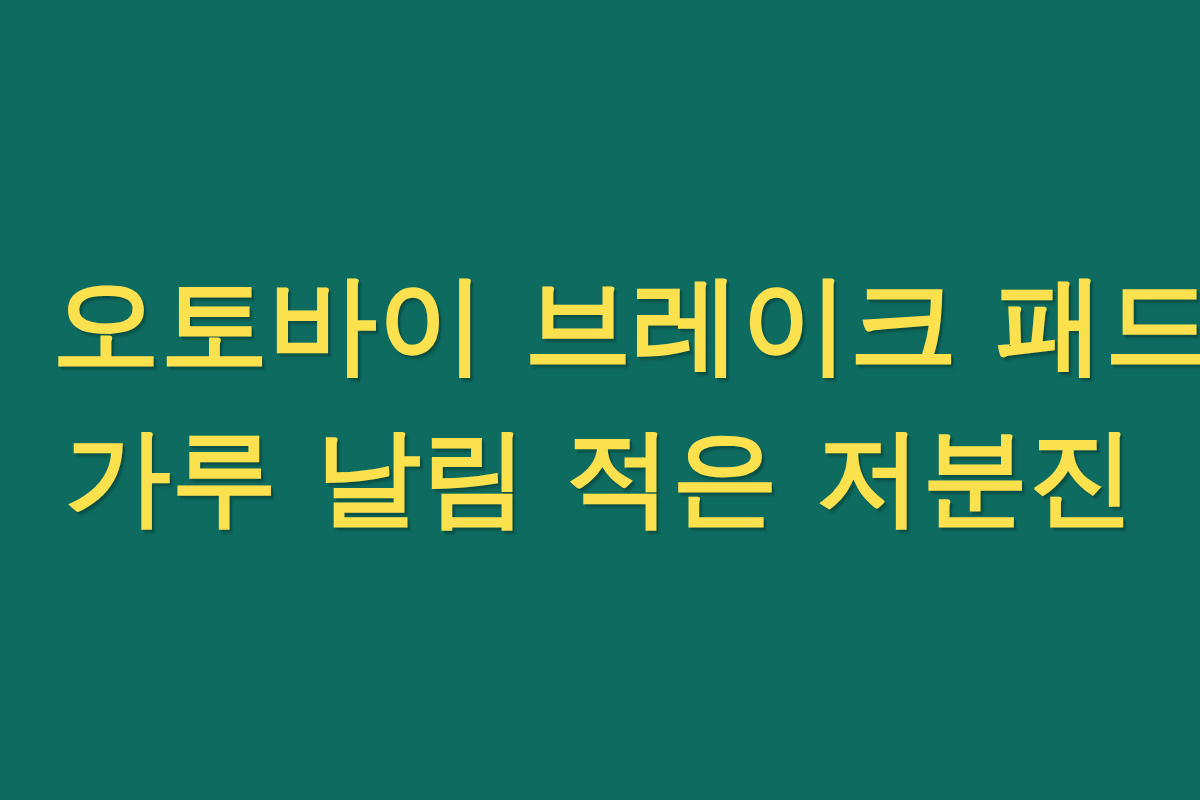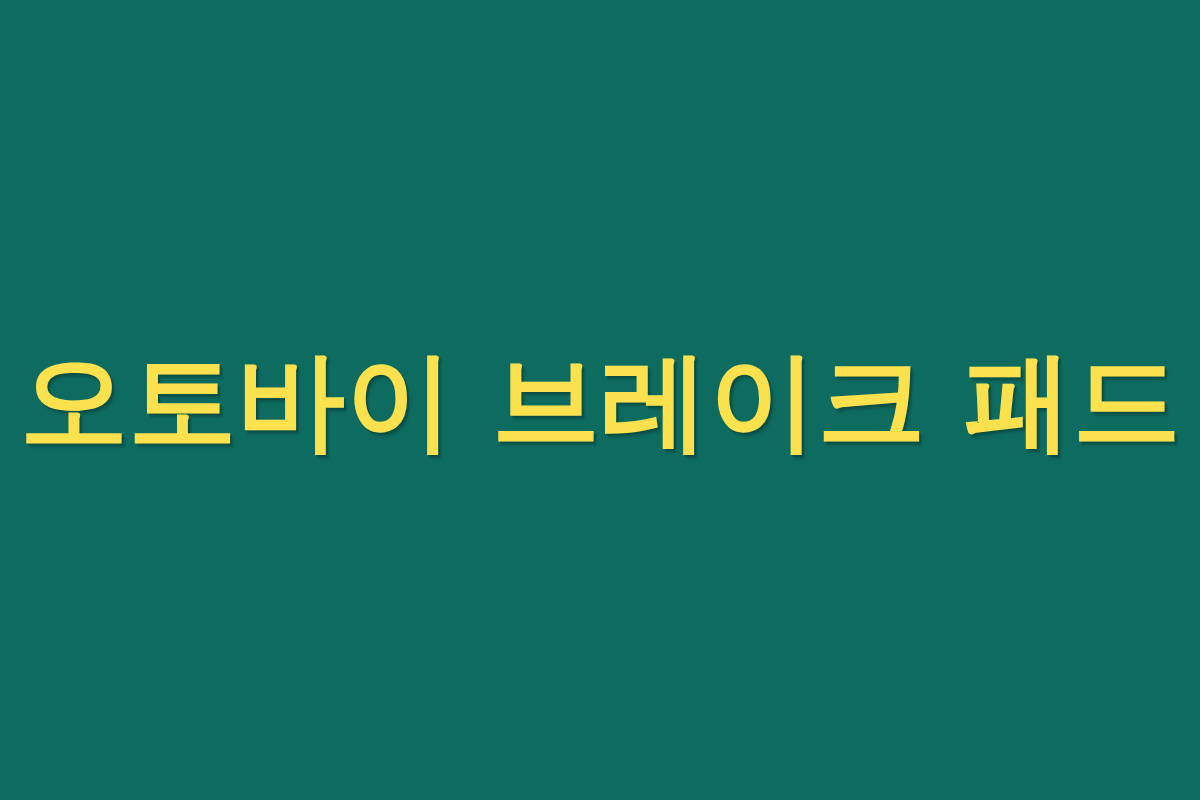--- a/index.html
+++ b/index.html
@@ -27,21 +27,21 @@
     background: #0E6B60;
     overflow: hidden;
   }
 
   #headline {
     display: flex;
     flex-direction: column;
     align-items: center;
     justify-content: center;
     width: 100%;
-    padding: 0 20px;
+    padding: 0 52px;
     box-sizing: border-box;
     text-align: center;
     user-select: none;
     gap: 20px;
   }
 
   .headline-line {
     display: block;
     width: 100%;
     text-align: center;
@@ -63,17 +63,18 @@
 </style>
 </head>
 <body>
 
 <div id="poster">
 
   <div id="headline">
 
     <span class="headline-line line-1">오토바이 브레이크 패드</span>
 
+    <span class="headline-line line-2">가루 날림 적은 저분진</span>
 
 
   </div>
 
 </div>
 
 </body></html>

